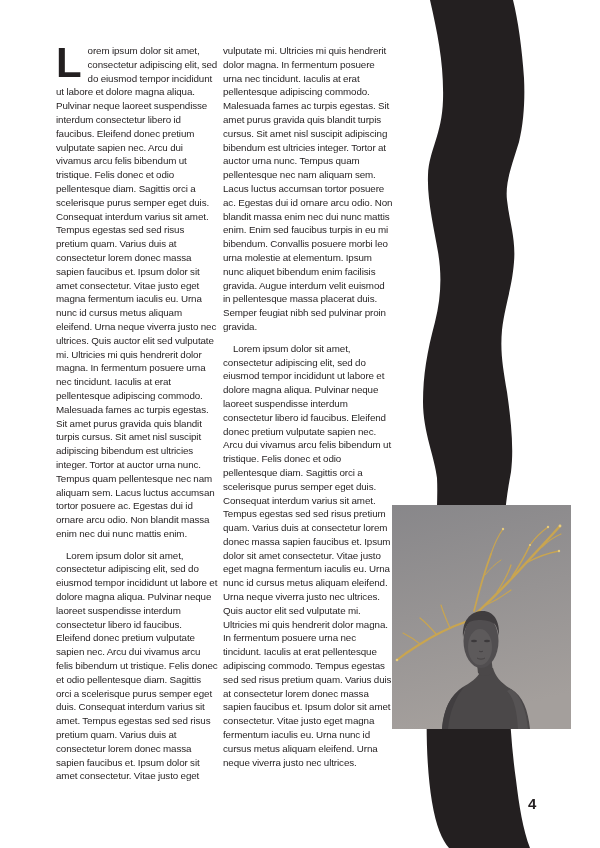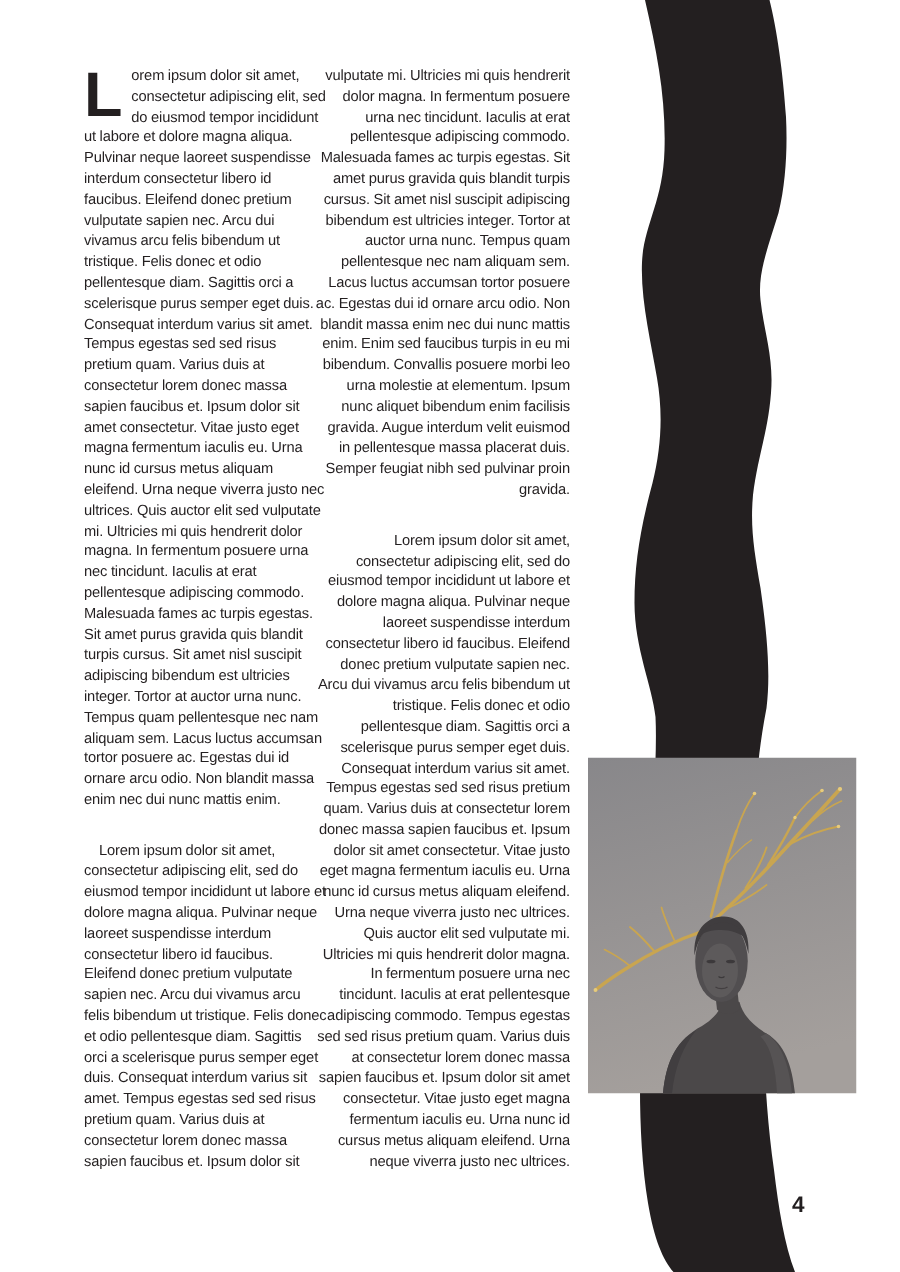--- a/index.html
+++ b/index.html
@@ -25,22 +25,22 @@
     z-index: 2;
     color: #231f20;
     font-size: 9.8px;
     line-height: 13.8px;
     letter-spacing: -0.1px;
     word-spacing: -0.2px;
     text-align: left;
     overflow: hidden;
   }
   .col-1 { left: 56px; width: 162px; height: 738px; }
-  .col-2 { left: 210px; width: 170px; height: 750px; text-align: right; }
-  .para-follow { text-indent: 10px; margin-top: 20px; }
+  .col-2 { left: 223px; width: 170px; height: 750px; }
+  .para-follow { text-indent: 10px; margin-top: 8px; }
   .drop-cap {
     float: left;
     font-size: 42px;
     line-height: 34px;
     height: 38px;
     font-weight: 700;
     padding: 2px 6px 0 0;
     color: #231f20;
     font-family: "Liberation Sans", sans-serif;
   }

